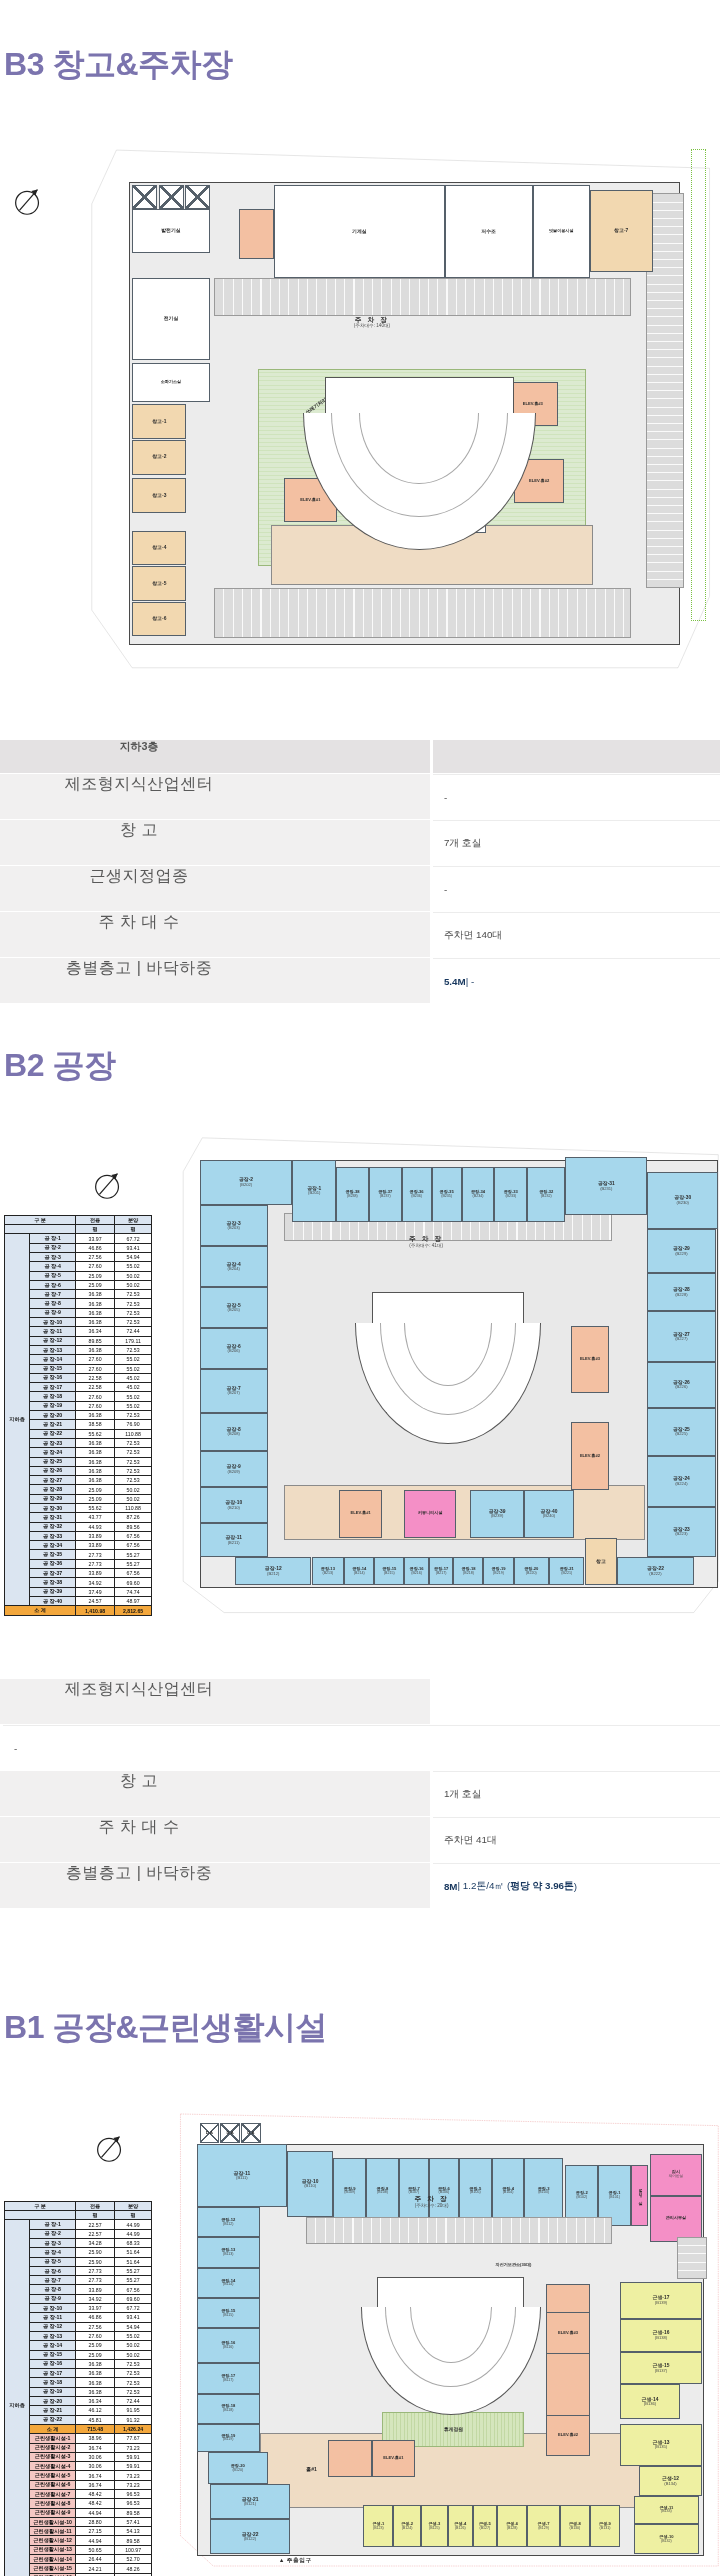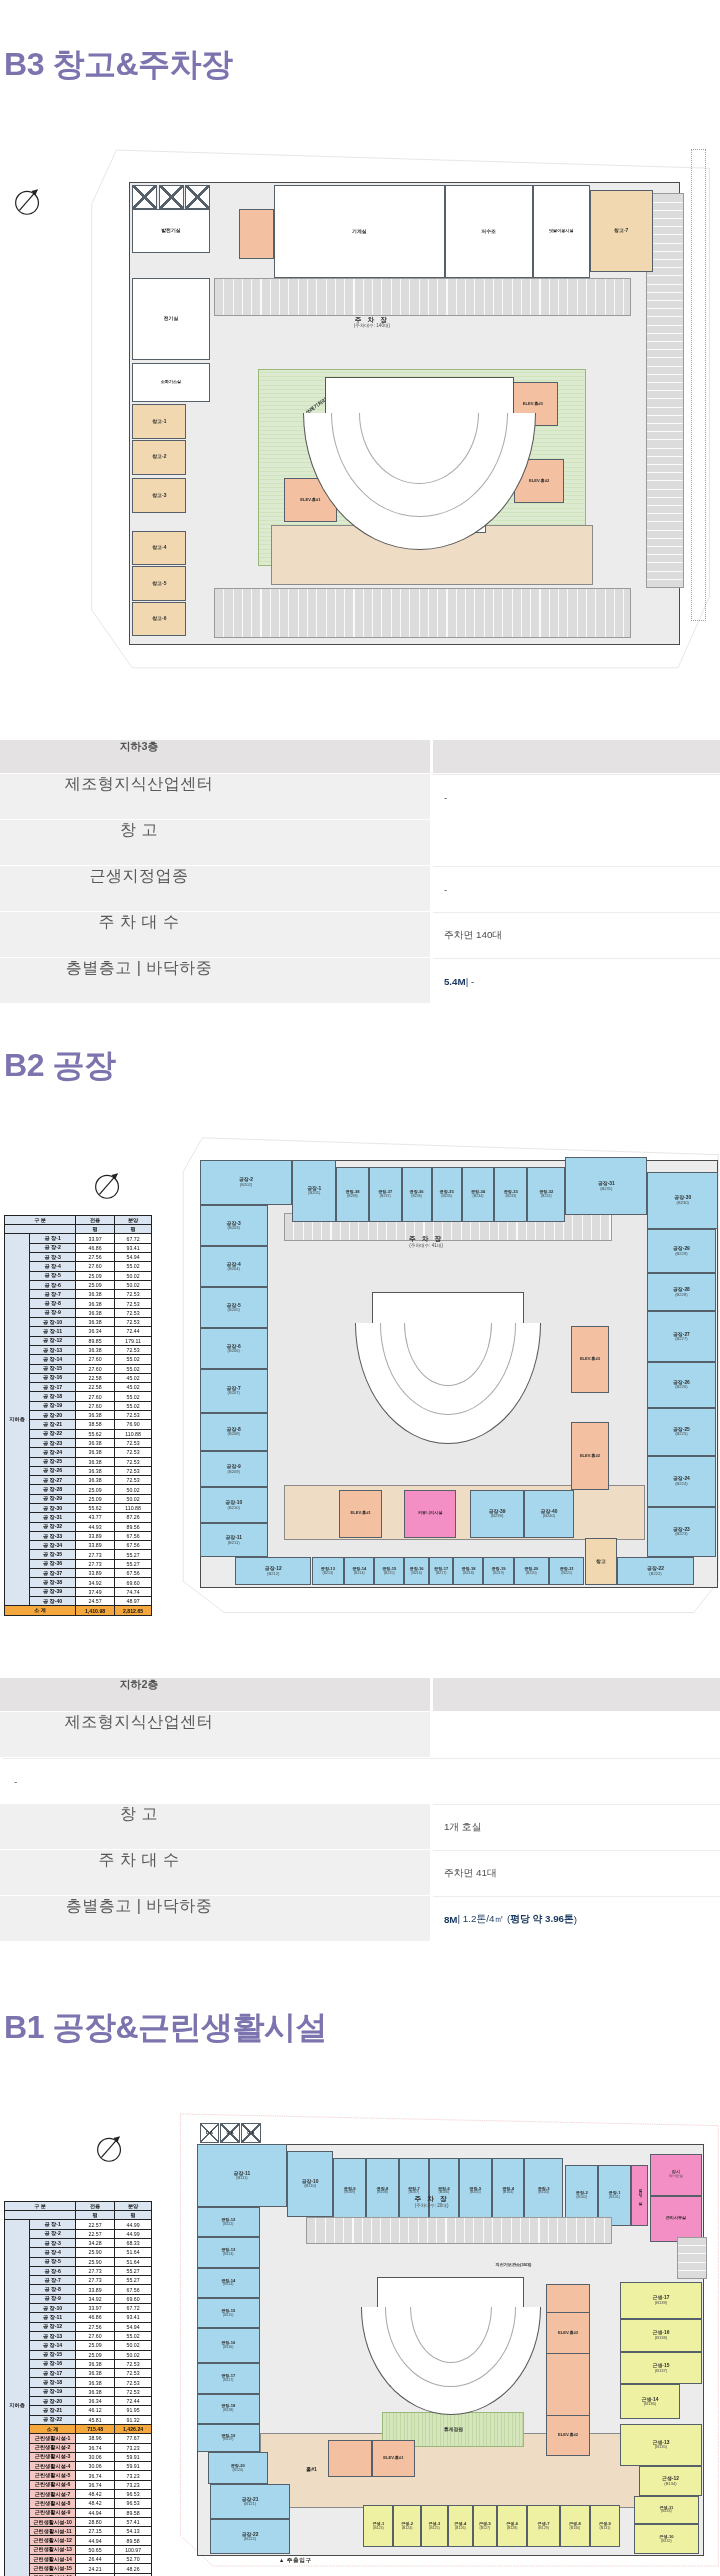--- a/index.html
+++ b/index.html
@@ -282,20 +282,26 @@
             <span>-</span>
             <span class="vb"></span>
             <span></span>
           </div>
         </div>
 
         <div class="irow ibody">
           <div class="lc">
             <span>창 고</span>
           </div>
+          <div class="vc">
+            <span class="vb"></span>
+            <span>7개 호실</span>
+            <span class="vb"></span>
+            <span></span>
+          </div>
         </div>
 
         <div class="irow ibody">
           <div class="lc">
             <span>근생지정업종</span>
           </div>
           <div class="vc">
             <span class="vb"></span>
             <span>-</span>
             <span class="vb"></span>
@@ -854,26 +860,20 @@
           <div class="rc">(주차대수: 41대)</div>
         </div>
       </div>
     <div class="atr-top" style="left:36%;top:33%;width:28%;height:7%;"></div>
     <div class="atr-u" style="left:33%;top:39.5%;width:34%;height:25%;"></div>
     <div class="atr-i" style="left:37.5%;top:39.5%;width:25%;height:19%;"></div>
     <div class="atr-i" style="left:42%;top:39.5%;width:16%;height:13%;"></div>
   </div>
 
   <div class="itable" style="top:1678px;">
-    <div class="irow ihead">
-      <div class="lc">
-          <span>지하2층</span>
-        </div>
-      <div class="vc"></div>
-    </div>
     <div>
 
         <div class="irow ibody">
           <div class="lc">
             <span>제조형지식산업센터</span>
           </div>
         </div>
 
         <div class="irow ibody">
           <div class="vc">

